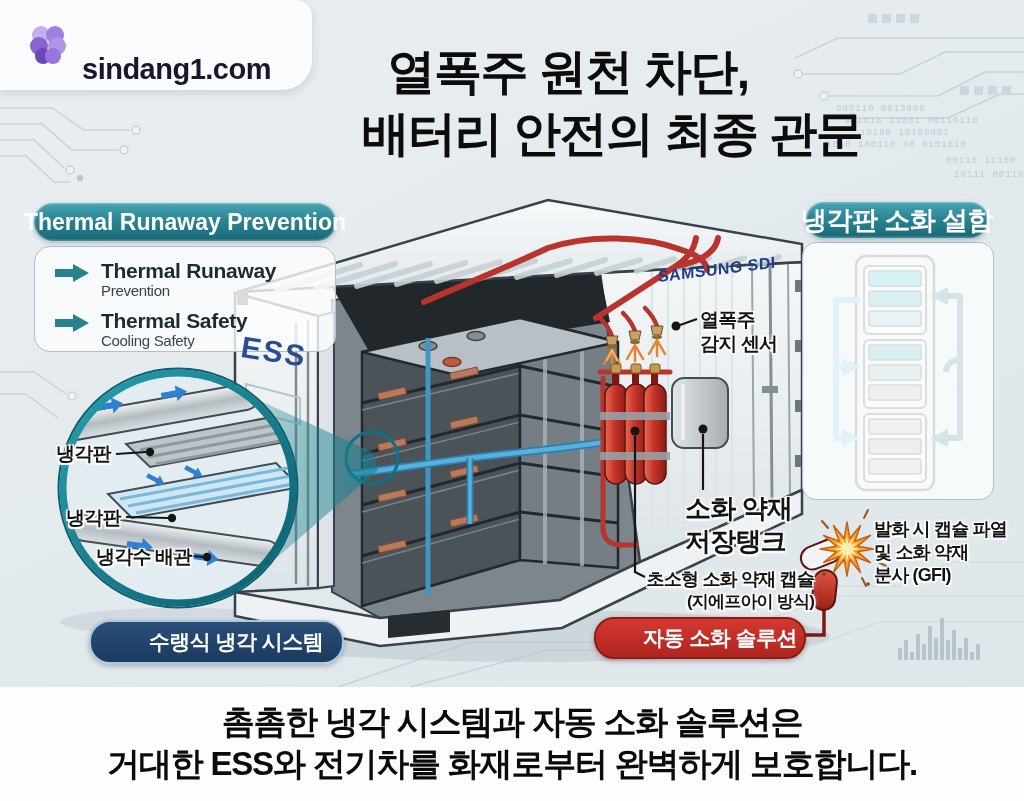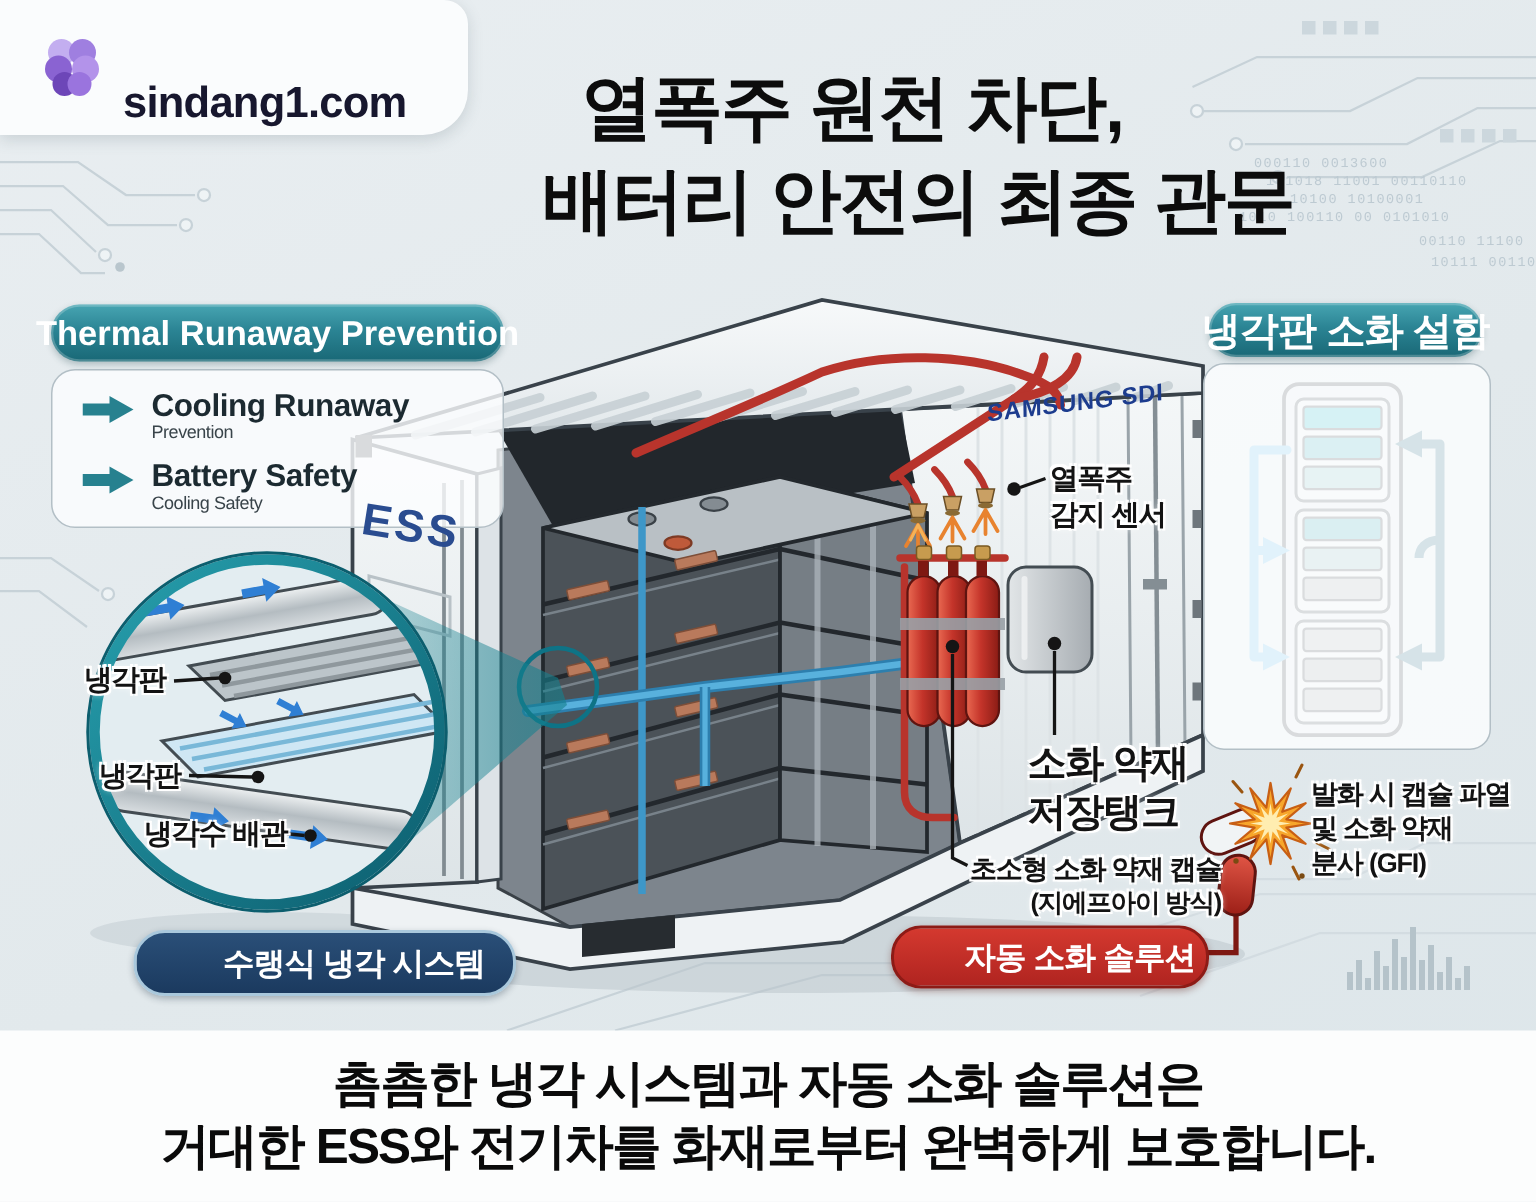--- a/index.html
+++ b/index.html
@@ -22,21 +22,21 @@
   #badge-navy{background:linear-gradient(180deg,#2a4f78 0%,#1b3a5f 100%);border:2px solid #a9c8dc;color:#fff;
               border-radius:21px;display:flex;align-items:center;justify-content:center;font-weight:800;font-size:21px;
               box-shadow:0 2px 5px rgba(20,40,60,.3);z-index:20;white-space:nowrap;letter-spacing:-0.5px;padding-left:39px;}
   #badge-red{background:linear-gradient(180deg,#d4392f 0%,#b02420 100%);border:2px solid #8d1b16;color:#fff;
              border-radius:20px;display:flex;align-items:center;justify-content:center;font-weight:800;font-size:21px;
              box-shadow:0 2px 5px rgba(90,20,15,.35);z-index:20;white-space:nowrap;letter-spacing:-0.5px;padding-left:40px;}
   
   .panel-box{background:rgba(252,254,255,.80);border:1.5px solid #b3bfc6;border-radius:16px;z-index:5;}
   .lp-row{display:flex;align-items:flex-start;gap:10px;margin-bottom:10px;}
   .lp-title{font-size:21px;font-weight:700;color:#1c2a31;letter-spacing:-0.3px;line-height:1.1;}
-  .lp-sub{font-size:12px;font-weight:400;color:#39444a;letter-spacing:-0.3px;line-height:1.15;}
+  .lp-sub{font-size:15px;font-weight:400;color:#39444a;letter-spacing:-0.3px;line-height:1.15;}
   
   .lbl{font-weight:800;color:#131313;letter-spacing:-0.8px;z-index:22;line-height:1.28;}
   .bin{font-family:"Liberation Mono","DejaVu Sans Mono",monospace;font-size:9px;color:#bdcad2;letter-spacing:1px;z-index:2;white-space:nowrap;}
   
   #footer-band{left:0;top:687px;width:1024px;height:114px;background:#fcfdfd;z-index:28;}
   .footer-line{font-size:33px;font-weight:800;color:#0a0a0a;letter-spacing:-1.2px;white-space:nowrap;left:50%;transform:translateX(-50%);z-index:29;}
 </style>
 </head>
 <body>
 
@@ -343,30 +343,30 @@
   <div class="abs title-line" style="left:568px;top:40px">열폭주 원천 차단,</div>
   <div class="abs title-line" style="left:612px;top:102px">배터리 안전의 최종 관문</div>
 
   <div class="abs badge-teal" style="left:34px;top:203px;width:302px;height:38px;font-size:23px">Thermal Runaway Prevention</div>
   <div class="abs panel-box" style="left:34px;top:246px;width:302px;height:106px;padding:12px 0 0 20px;box-sizing:border-box">
     <div class="lp-row">
       <svg width="36" height="20" viewBox="0 0 36 20" style="margin-top:4px">
         <polygon points="0,6 18,6 18,1 34,10 18,19 18,14 0,14" fill="#27818f"></polygon>
       </svg>
       <div>
-        <div class="lp-title">Cooling Runaway</div>
+        <div class="lp-title">Thermal Runaway</div>
         <div class="lp-sub">Prevention</div>
       </div>
     </div>
     <div class="lp-row">
       <svg width="36" height="20" viewBox="0 0 36 20" style="margin-top:4px">
         <polygon points="0,6 18,6 18,1 34,10 18,19 18,14 0,14" fill="#27818f"></polygon>
       </svg>
       <div>
-        <div class="lp-title">Battery Safety</div>
+        <div class="lp-title">Thermal Safety</div>
         <div class="lp-sub">Cooling Safety</div>
       </div>
     </div>
   </div>
 
   <div class="abs badge-teal" style="left:806px;top:202px;width:182px;height:36px;font-size:26px;letter-spacing:-0.5px">냉각판 소화 설함</div>
   <div class="abs panel-box" style="left:802px;top:242px;width:190px;height:256px;border-radius:14px"></div>
 
   <div class="abs" style="left:244px;top:330px;transform:rotate(9deg);transform-origin:left top;font-size:30px;font-weight:800;color:#2a4c90;letter-spacing:2px;z-index:21">ESS</div>
   <div class="abs" style="left:658px;top:268px;transform:rotate(-7deg) skewX(-6deg);transform-origin:left top;font-size:16px;font-weight:800;color:#1c3c8e;letter-spacing:0.5px;z-index:21">SAMSUNG SDI</div>

